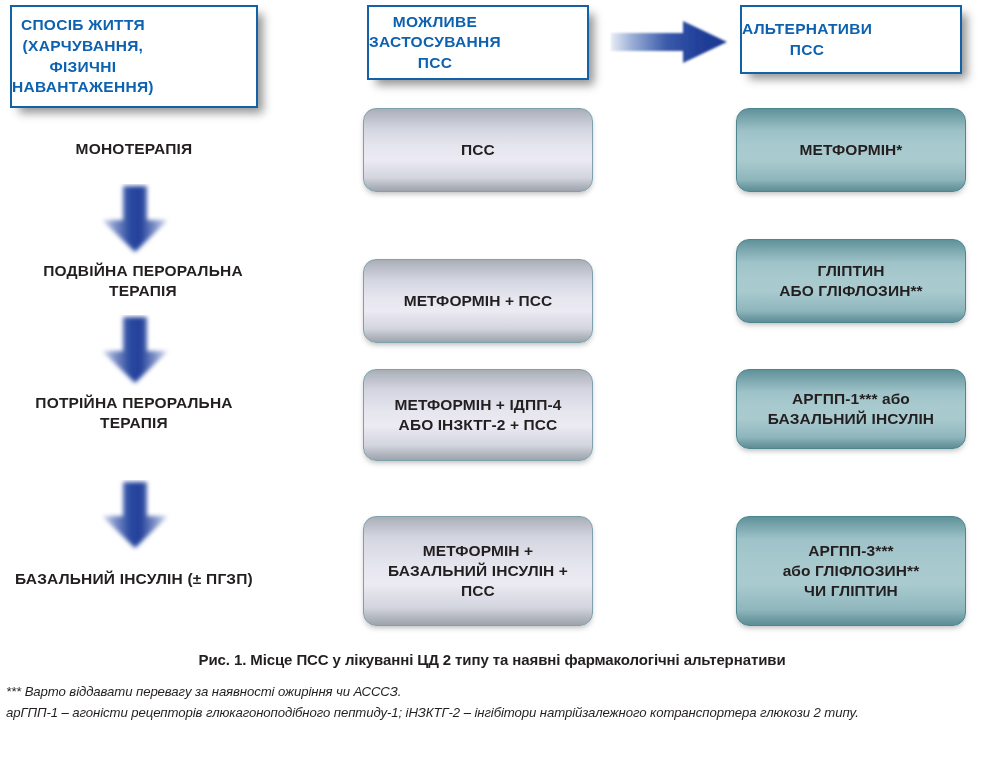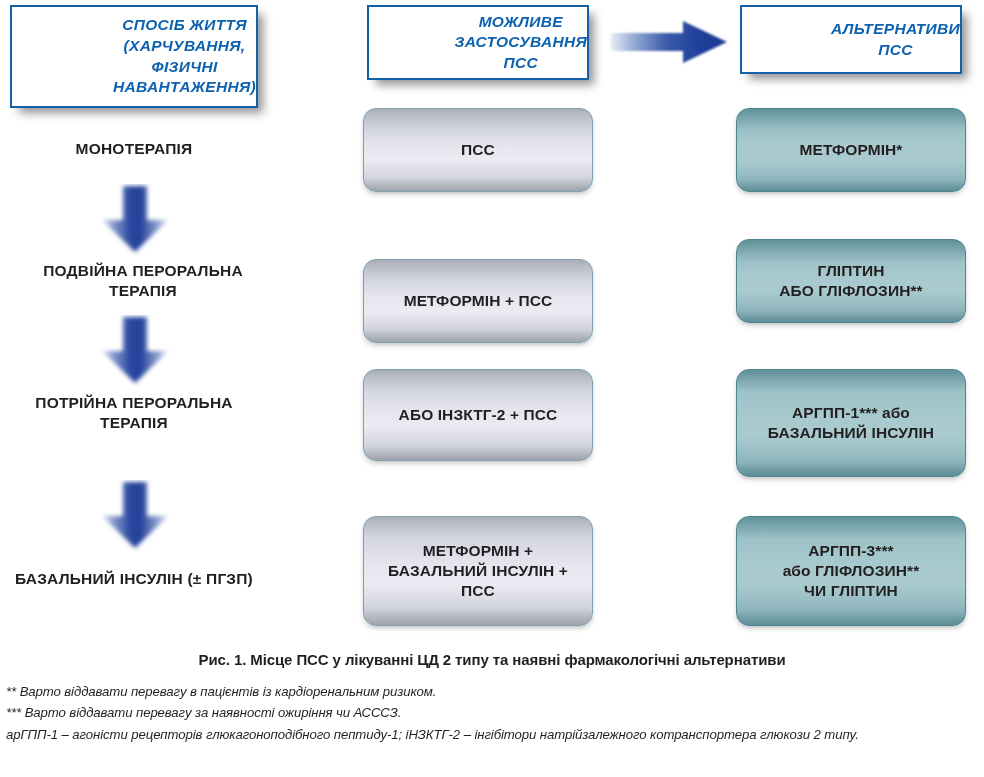--- a/index.html
+++ b/index.html
@@ -25,23 +25,22 @@
     border: 2.5px solid #1362a8;
     background: #ffffff;
     color: #0d62b0;
     font-weight: bold;
     font-size: 15.5px;
     letter-spacing: 0.3px;
     line-height: 1.33;
     text-align: center;
     display: flex;
     align-items: center;
-    justify-content: flex-end;
+    justify-content: flex-start;
     box-shadow: 7px 7px 9px -2px rgba(0,0,0,0.42);
-    font-style: italic;
   }
   .hdr-box .ln { display: block; }
 
   
   .stage-label {
     font-weight: bold;
     font-size: 15.5px;
     line-height: 1.3;
     letter-spacing: 0.2px;
     text-align: center;
@@ -227,20 +226,21 @@
 </div>
 
 <div class="abs box box-grey" style="left:363px; top:239px; width:230px; height:84px;margin-top:20px;">
   <div>
     <span class="ln">МЕТФОРМІН + ПСС</span>
   </div>
 </div>
 
 <div class="abs box box-grey" style="left:363px; top:369px; width:230px; height:92px;">
   <div>
+    <span class="ln">МЕТФОРМІН + ІДПП-4</span>
     <span class="ln">АБО ІНЗКТГ-2 + ПСС</span>
   </div>
 </div>
 
 <div class="abs box box-grey" style="left:363px; top:516px; width:230px; height:110px;">
   <div>
     <span class="ln">МЕТФОРМІН +</span>
     <span class="ln">БАЗАЛЬНИЙ ІНСУЛІН +</span>
     <span class="ln">ПСС</span>
   </div>
@@ -252,36 +252,35 @@
   </div>
 </div>
 
 <div class="abs box box-teal" style="left:736px; top:239px; width:230px; height:84px;">
   <div>
     <span class="ln">ГЛІПТИН</span>
     <span class="ln">АБО ГЛІФЛОЗИН**</span>
   </div>
 </div>
 
-<div class="abs box box-teal" style="left:736px; top:369px; width:230px; height:108px;">
+<div class="abs box box-teal" style="left:736px; top:369px; width:230px; height:80px;">
   <div>
     <span class="ln">АРГПП-1*** або</span>
     <span class="ln">БАЗАЛЬНИЙ ІНСУЛІН</span>
   </div>
 </div>
 
 <div class="abs box box-teal" style="left:736px; top:516px; width:230px; height:110px;">
   <div>
     <span class="ln">АРГПП-3***</span>
     <span class="ln">або ГЛІФЛОЗИН**</span>
     <span class="ln">ЧИ ГЛІПТИН</span>
   </div>
 </div>
 
 <div class="abs" style="left:0px; top:651px; width:984px; height:22px;">
   <div class="caption">Рис. 1. Місце ПСС у лікуванні ЦД 2 типу та наявні фармакологічні альтернативи</div>
 </div>
 
 <div class="abs notes" style="left:6px; top:681px; width:978px;">
-  <span class="nline">** Варто віддавати перевагу в пацієнтів із кардіоренальним ризиком.</span>
   <span class="nline">*** Варто віддавати перевагу за наявності ожиріння чи АСССЗ.</span>
   <span class="nline">арГПП-1 – агоністи рецепторів глюкагоноподібного пептиду-1; іНЗКТГ-2 – інгібітори натрійзалежного котранспортера глюкози 2 типу.</span>
 </div>
 
 </body></html>

